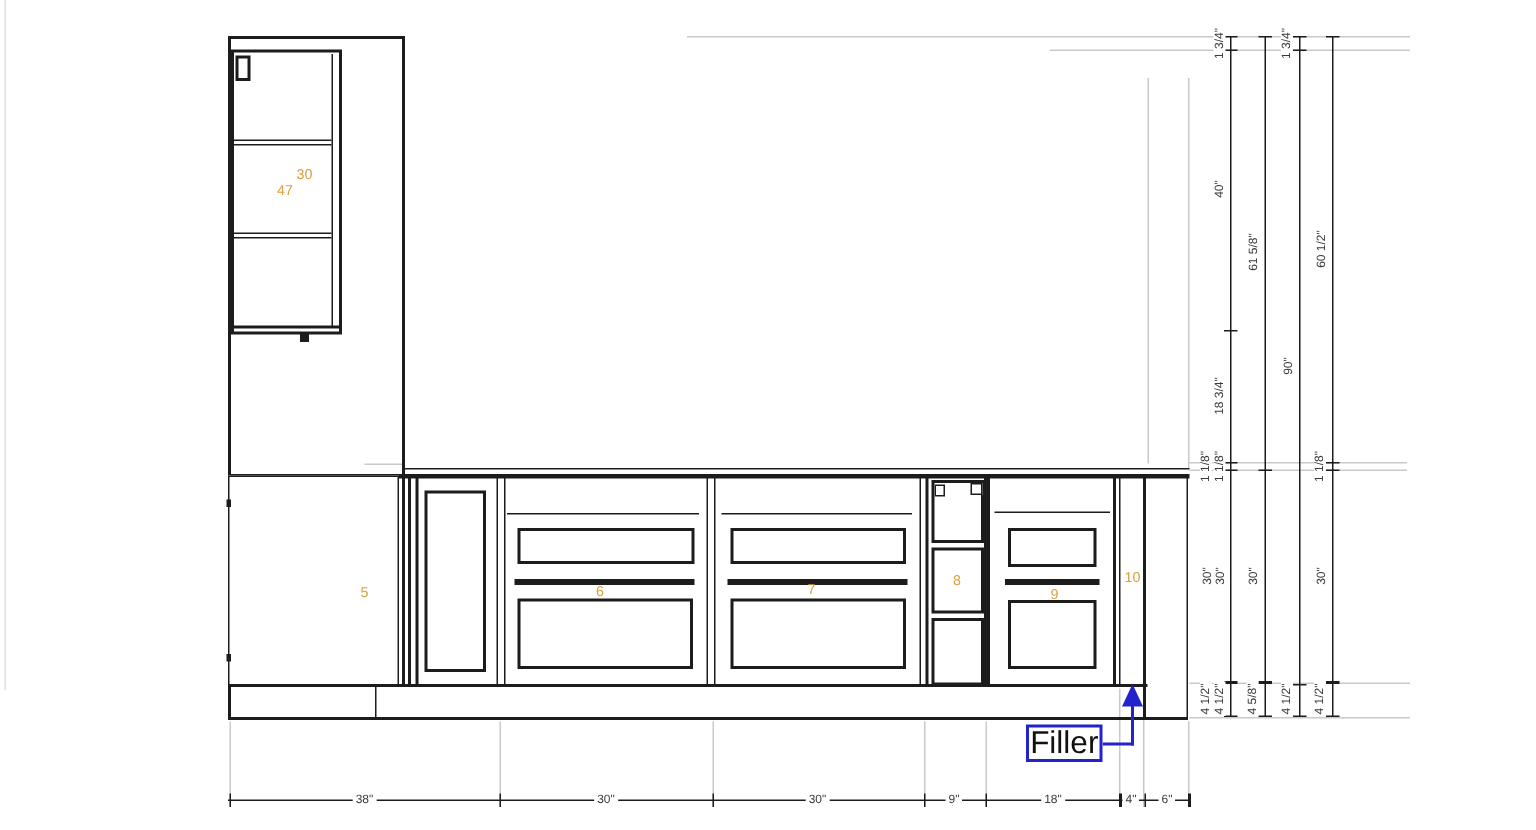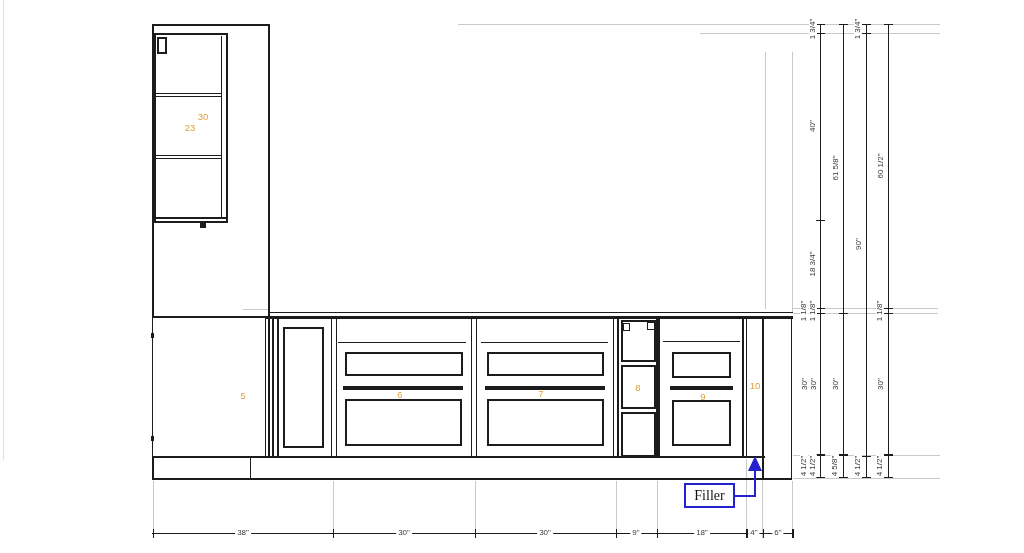--- a/index.html
+++ b/index.html
@@ -12,21 +12,21 @@
   .bn{border-width:1.5px}
   .dim{position:absolute;transform:translate(-50%,-50%);font-size:8px;color:#3a3a3a;
        background:#fff;padding:0 2px;white-space:nowrap;line-height:1}
   .rdim{position:absolute;transform:translate(-50%,-50%) rotate(-90deg);font-size:8px;
         color:#3a3a3a;background:#fff;padding:0 1px;white-space:nowrap;line-height:1}
   .num{position:absolute;transform:translate(-50%,-50%);font-size:9.5px;color:#dd9e3c;
        white-space:nowrap;line-height:1}
   .blue{background:#2323cd}
   .callout{position:absolute;left:684px;top:483px;width:51px;height:25px;box-sizing:border-box;
            border:2.5px solid #2323cd;background:#fff;display:flex;align-items:center;
-           justify-content:center;font-size:14px;color:#111;font-family:Liberation Serif, serif}
+           justify-content:center;font-size:21px;color:#111;font-family:Liberation Sans, sans-serif}
   .arrowhead{position:absolute;left:748px;top:456px;width:0;height:0;
              border-left:7px solid transparent;border-right:7px solid transparent;
              border-bottom:15px solid #2323cd}
 </style>
 </head>
 <body>
 
 <div class="canvas">
 
   <div class="g" style="left:3px;top:0;width:1px;height:460px;background:#e0e0e0"></div>
@@ -177,21 +177,21 @@
 
   <span class="dim" style="left:243px;top:533px">38"</span>
   <span class="dim" style="left:404px;top:533px">30"</span>
   <span class="dim" style="left:545px;top:533px">30"</span>
   <span class="dim" style="left:636px;top:533px">9"</span>
   <span class="dim" style="left:702px;top:533px">18"</span>
   <span class="dim" style="left:754px;top:533px">4"</span>
   <span class="dim" style="left:778px;top:533px">6"</span>
 
   <span class="num" style="left:203px;top:117px">30</span>
-  <span class="num" style="left:190px;top:128px">23</span>
+  <span class="num" style="left:190px;top:128px">47</span>
   <span class="num" style="left:243px;top:396px">5</span>
   <span class="num" style="left:400px;top:395px">6</span>
   <span class="num" style="left:541px;top:394px">7</span>
   <span class="num" style="left:638px;top:388px">8</span>
   <span class="num" style="left:703px;top:397px">9</span>
   <span class="num" style="left:755px;top:386px">10</span>
 
   <div class="blue" style="position:absolute;left:735px;top:494.5px;width:21px;height:2.5px"></div>
   <div class="blue" style="position:absolute;left:753.5px;top:469px;width:2.5px;height:28px"></div>
   <div class="arrowhead"></div>

